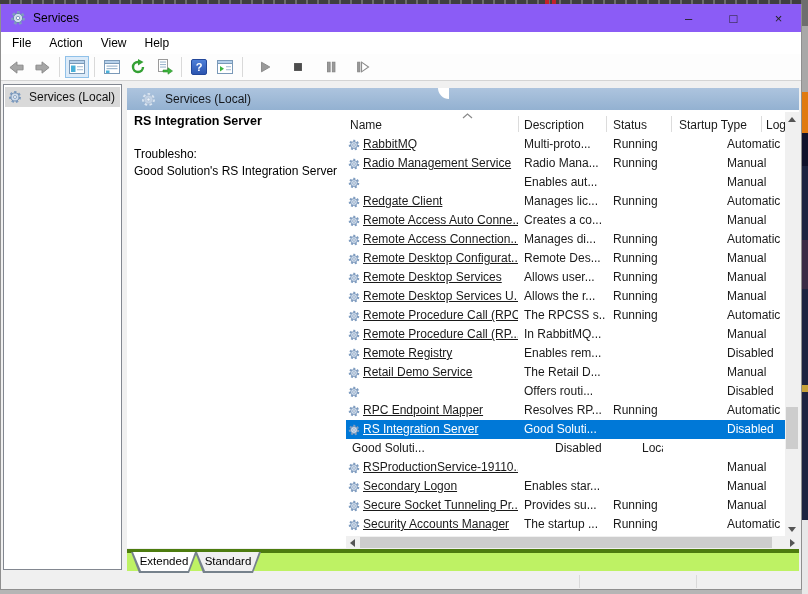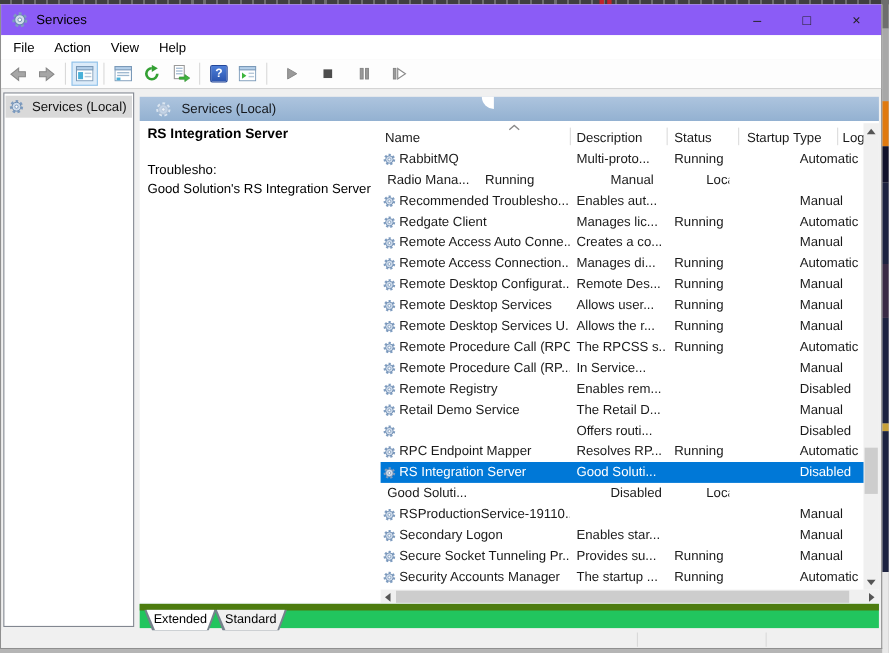--- a/index.html
+++ b/index.html
@@ -50,42 +50,42 @@
   
   .list { position:absolute; left:345px; top:108px; width:441px; }
   .list-header { position:relative; height:23px; background:#fff; }
   .hcell { position:absolute; bottom:3px; color:#1a1a1a; white-space:nowrap; }
   .hsep { position:absolute; top:4px; width:1px; height:16px; background:#dcdcdc; }
   .sort-chevron { position:absolute; left:116px; top:1px; }
   .rows { position:relative; }
   .srow { display:flex; height:19px; line-height:19px; white-space:nowrap; color:#1a1a1a; }
   .srow.selected { background:#0078d7; color:#fff; }
   .cell { overflow:hidden; white-space:nowrap; flex:none; }
-  .c-name { width:172px; display:flex; align-items:center; }
+  .c-name { width:172px; display:flex; align-items:center;text-decoration:underline; }
   .c-name svg { margin:0 3px 0 2px; flex:none; }
   .c-desc { width:88px; padding-left:6px; }
   .c-status { width:65px; padding-left:7px; }
   .c-startup { width:90px; padding-left:8px;margin-left:48px; }
   .c-logon { width:26px; padding-left:5px; }
 
   
   .vscroll { position:absolute; left:784px; top:108px; width:14px; height:424px; background:#f0f0f0; }
   .vthumb { position:absolute; left:1px; top:295px; width:12px; height:42px; background:#cdcdcd; }
   .hscroll { position:absolute; left:345px; top:532px; width:453px; height:13px; background:#f0f0f0; }
   .hthumb { position:absolute; left:14px; top:1px; width:412px; height:11px; background:#cdcdcd; }
   .sarrow { position:absolute; width:14px; height:14px; display:flex; align-items:center; justify-content:center; }
   .hscroll .sarrow { width:13px; height:13px; }
   .tri { width:0; height:0; border-style:solid; }
   .tri-up   { border-width:0 4px 5px 4px; border-color:transparent transparent #555 transparent; }
   .tri-down { border-width:5px 4px 0 4px; border-color:#555 transparent transparent transparent; }
   .tri-left { border-width:4px 5px 4px 0; border-color:transparent #555 transparent transparent; }
   .tri-right{ border-width:4px 0 4px 5px; border-color:transparent transparent transparent #555; }
 
   
-  .tabstrip { position:absolute; left:126px; top:545px; width:672px; height:22px; background:#22c55e; border-top:6px solid #4d7c0f; }
+  .tabstrip { position:absolute; left:126px; top:545px; width:672px; height:22px; background:#bef264; border-top:4px solid #4d7c0f; }
   .tab { position:absolute; top:-1px; height:21px; width:66px; }
   .tab .edge { position:absolute; inset:0; background:#76828c; clip-path:polygon(0 0,100% 0,calc(100% - 8px) 100%,8px 100%); }
   .tab .fill { position:absolute; inset:0 1px 1px 1px; background:#f0f0f0; clip-path:polygon(1px 0,calc(100% - 1px) 0,calc(100% - 8px) calc(100% - 1px),9px calc(100% - 1px)); }
   .tab.active .fill { background:#ffffff; }
   .tab .lbl { position:absolute; width:100%; text-align:center; top:3px; font-size:11.5px; color:#000; }
   .tab-extended { left:4px; }
   .tab-standard { left:68px; }
 
   .statusbar { position:absolute; left:0; top:569px; width:800px; height:16px; background:#f0f0f0; }
   .status-sep { position:absolute; top:2px; width:1px; height:13px; background:#d9d9d9; }
@@ -268,34 +268,41 @@
         </svg>
         <span class="txt f-name">RabbitMQ</span>
       </span>
       <span class="cell c-desc f-desc">Multi-proto...</span>
       <span class="cell c-status f-status">Running</span>
       <span class="cell c-startup f-startup">Automatic</span>
       <span class="cell c-logon f-logon">Loca</span>
     </div>
 
     <div class="srow">
+      <span class="cell c-name">
+        <svg width="12" height="12" viewBox="0 0 16 16">
+          <circle cx="8" cy="8" r="5.2" fill="none" stroke="#7e9cc0" stroke-width="3.6" stroke-dasharray="2.4 2.2"></circle>
+          <circle cx="8" cy="8" r="4.6" fill="#cfdcec" stroke="#6888ae"></circle>
+          <circle cx="8" cy="8" r="1.7" fill="#fff" stroke="#6888ae" stroke-width="0.8"></circle>
+        </svg>
+        <span class="txt f-name">Radio Management Service</span>
+      </span>
       <span class="cell c-desc f-desc">Radio Mana...</span>
       <span class="cell c-status f-status">Running</span>
       <span class="cell c-startup f-startup">Manual</span>
       <span class="cell c-logon f-logon">Loca</span>
     </div>
 
     <div class="srow">
       <span class="cell c-name">
         <svg width="12" height="12" viewBox="0 0 16 16">
           <circle cx="8" cy="8" r="5.2" fill="none" stroke="#7e9cc0" stroke-width="3.6" stroke-dasharray="2.4 2.2"></circle>
           <circle cx="8" cy="8" r="4.6" fill="#cfdcec" stroke="#6888ae"></circle>
           <circle cx="8" cy="8" r="1.7" fill="#fff" stroke="#6888ae" stroke-width="0.8"></circle>
         </svg>
-        <span class="txt f-name">Recommended Troublesho...</span>
       </span>
       <span class="cell c-desc f-desc">Enables aut...</span>
       <span class="cell c-status f-status"></span>
       <span class="cell c-startup f-startup">Manual</span>
       <span class="cell c-logon f-logon">Loca</span>
     </div>
 
     <div class="srow">
       <span class="cell c-name">
         <svg width="12" height="12" viewBox="0 0 16 16">
@@ -403,21 +410,21 @@
 
     <div class="srow">
       <span class="cell c-name">
         <svg width="12" height="12" viewBox="0 0 16 16">
           <circle cx="8" cy="8" r="5.2" fill="none" stroke="#7e9cc0" stroke-width="3.6" stroke-dasharray="2.4 2.2"></circle>
           <circle cx="8" cy="8" r="4.6" fill="#cfdcec" stroke="#6888ae"></circle>
           <circle cx="8" cy="8" r="1.7" fill="#fff" stroke="#6888ae" stroke-width="0.8"></circle>
         </svg>
         <span class="txt f-name">Remote Procedure Call (RP...</span>
       </span>
-      <span class="cell c-desc f-desc">In Service...</span>
+      <span class="cell c-desc f-desc">In RabbitMQ...</span>
       <span class="cell c-status f-status"></span>
       <span class="cell c-startup f-startup">Manual</span>
       <span class="cell c-logon f-logon">Netw</span>
     </div>
 
     <div class="srow">
       <span class="cell c-name">
         <svg width="12" height="12" viewBox="0 0 16 16">
           <circle cx="8" cy="8" r="5.2" fill="none" stroke="#7e9cc0" stroke-width="3.6" stroke-dasharray="2.4 2.2"></circle>
           <circle cx="8" cy="8" r="4.6" fill="#cfdcec" stroke="#6888ae"></circle>

